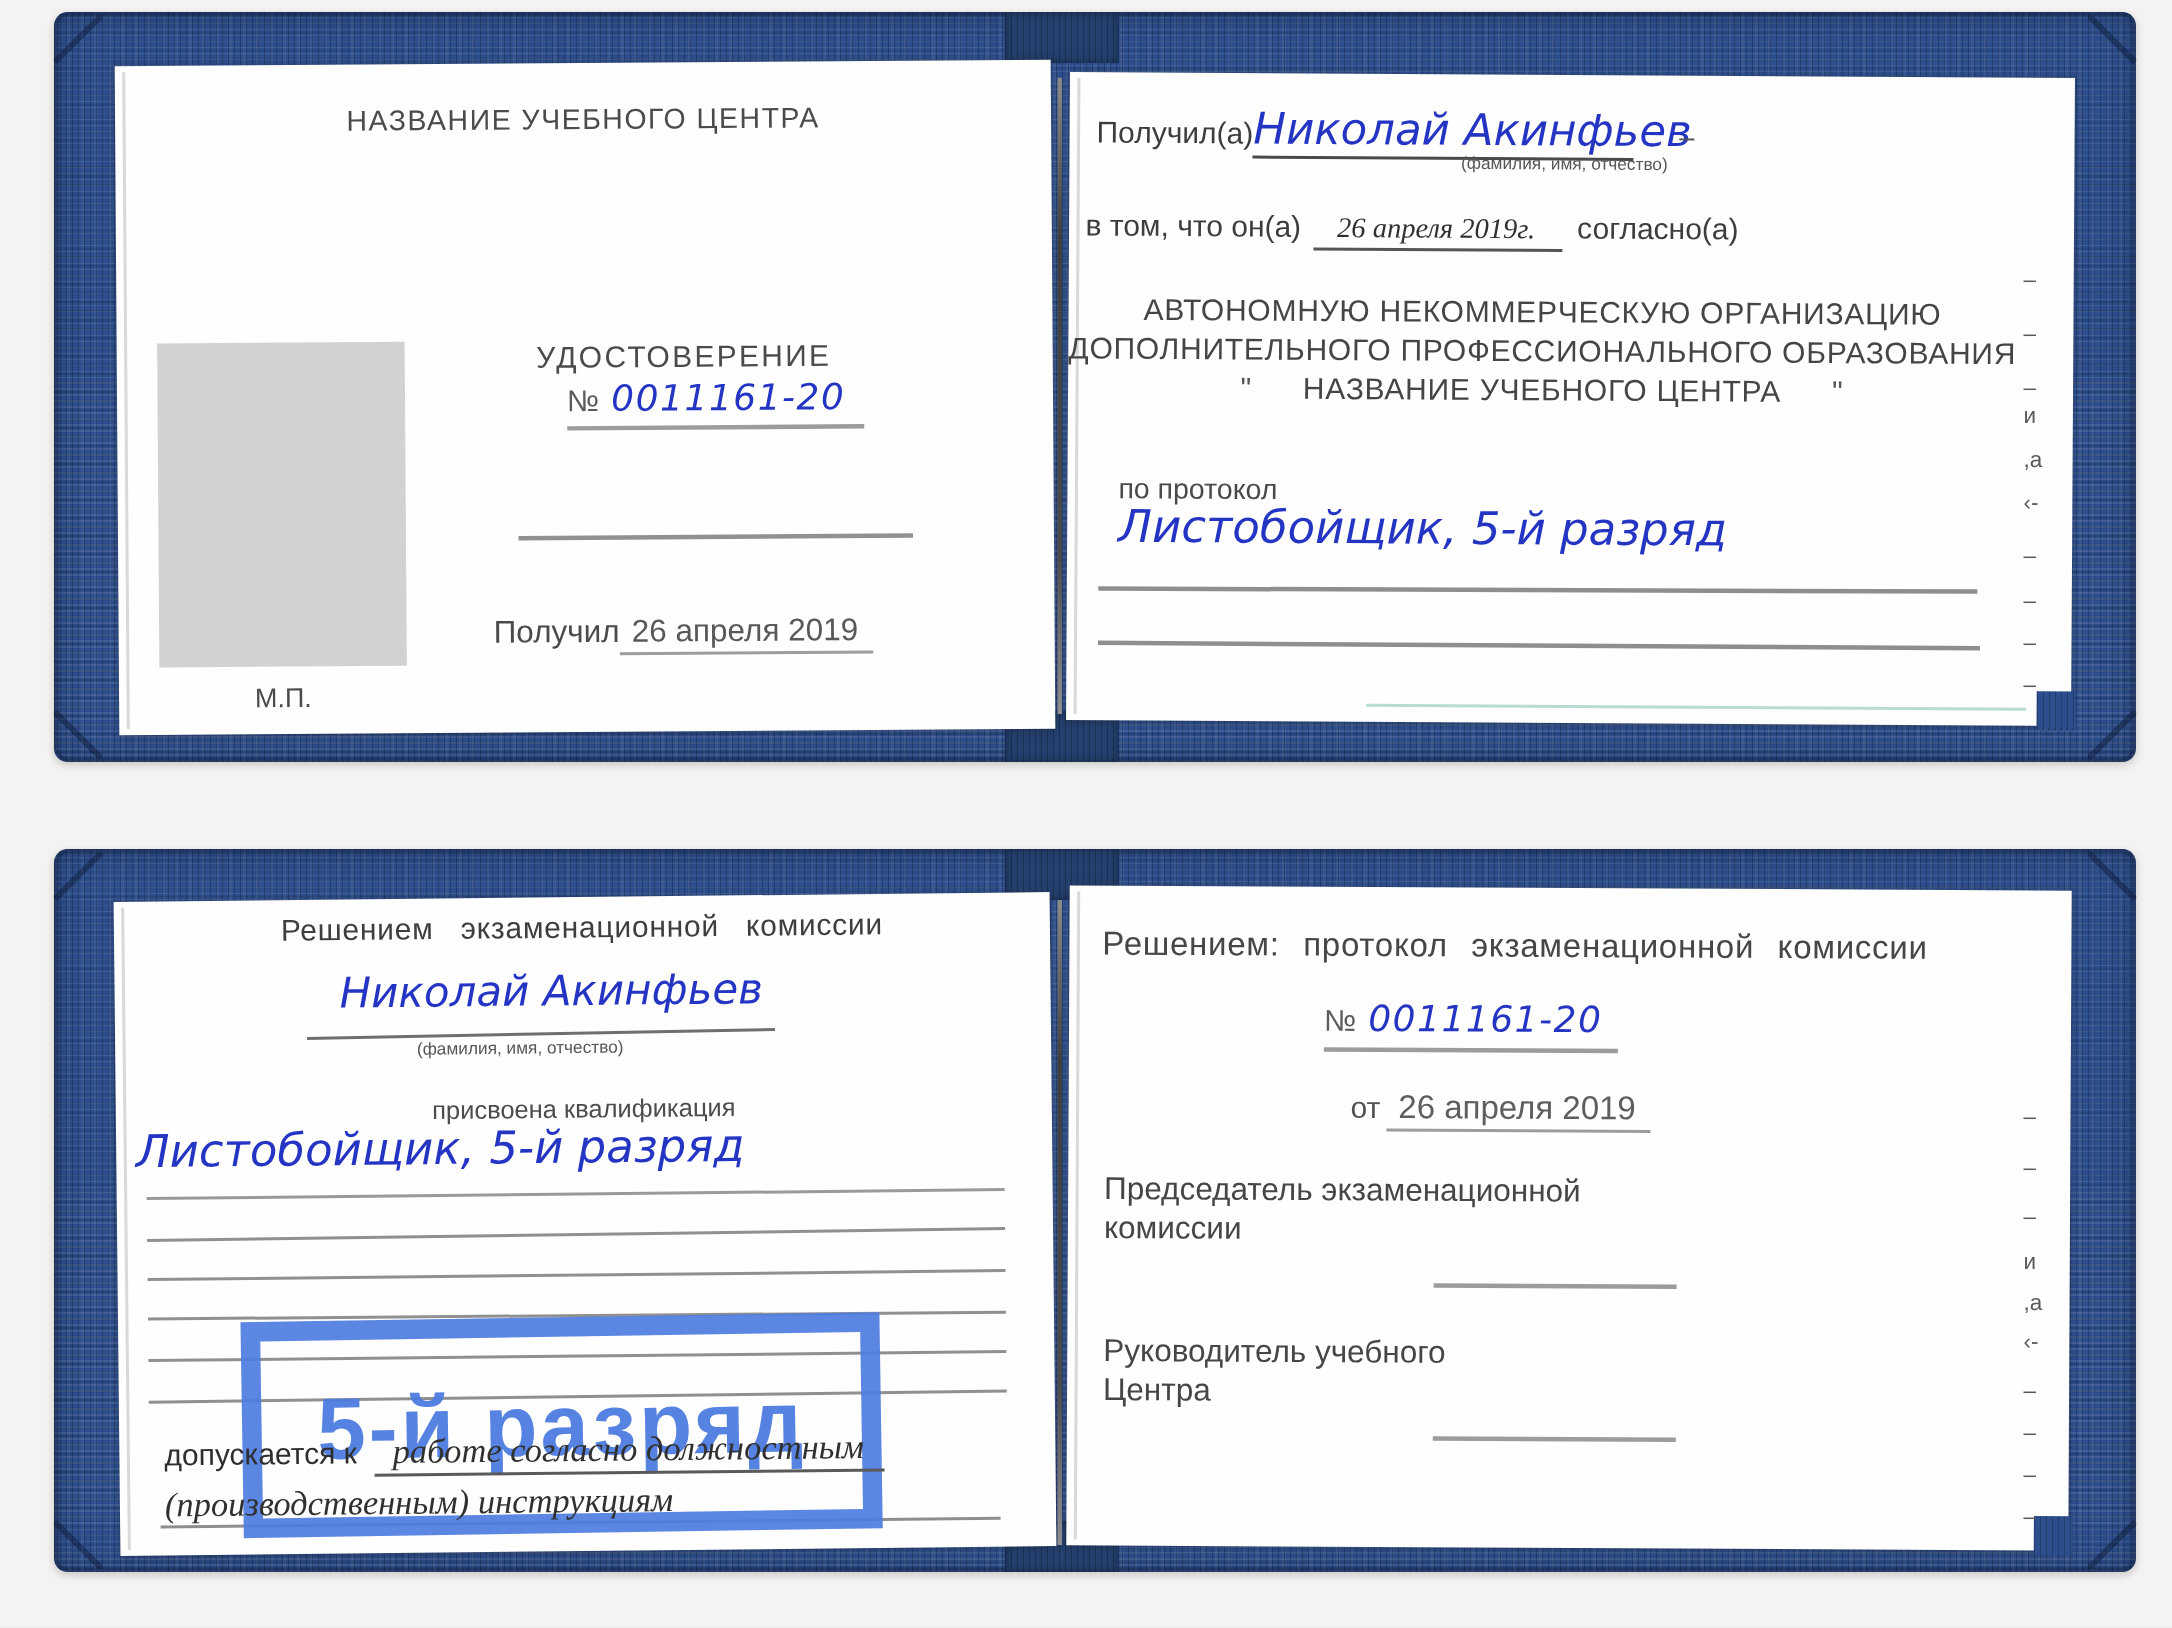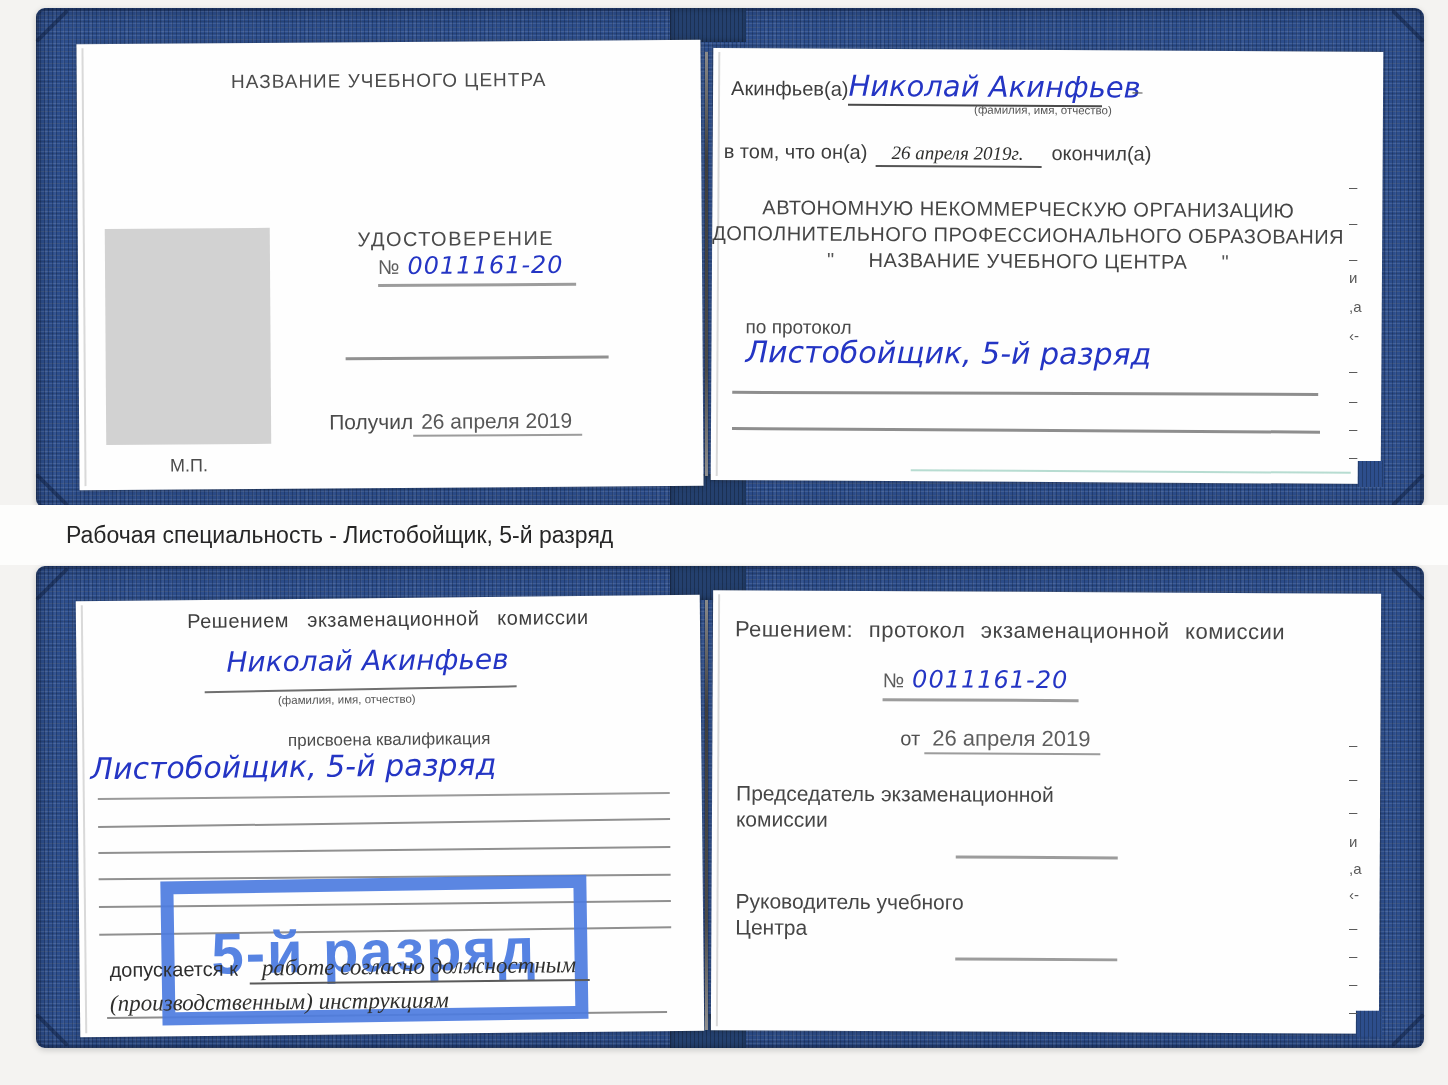--- a/index.html
+++ b/index.html
@@ -164,25 +164,25 @@
       <span class="num-prefix">№</span><span class="num-value hand">0011161-20</span>
     </div>
     <div class="abs gline tl-midline"></div>
     <div class="abs tl-issued">
       <span>Получил</span><span class="val">26 апреля 2019</span>
     </div>
   </div>
 
   <div class="page page-tr">
     <div class="abs tr-row1">
-      <span>Акинфьев(а)</span><span class="tr-name hand">Николай Акинфьев</span><span class="tr-dash1">–</span>
+      <span>Получил(а)</span><span class="tr-name hand">Николай Акинфьев</span><span class="tr-dash1">–</span>
     </div>
     <div class="abs tr-hint">(фамилия, имя, отчество)</div>
     <div class="abs tr-row2">
-      <span>в том, что он(а)</span><span class="tr-date scriptserif">26 апреля 2019г.</span><span>окончил(а)</span>
+      <span>в том, что он(а)</span><span class="tr-date scriptserif">26 апреля 2019г.</span><span>согласно(а)</span>
     </div>
     <div class="abs tr-org">
       <div>АВТОНОМНУЮ НЕКОММЕРЧЕСКУЮ ОРГАНИЗАЦИЮ</div>
       <div>ДОПОЛНИТЕЛЬНОГО ПРОФЕССИОНАЛЬНОГО ОБРАЗОВАНИЯ</div>
       <div><span class="q">"</span><span>НАЗВАНИЕ УЧЕБНОГО ЦЕНТРА</span><span class="q">"</span></div>
     </div>
     <div class="abs tr-prof-label">по протокол</div>
     <div class="abs tr-prof hand">Листобойщик, 5-й разряд</div>
     <div class="abs gline tr-line1"></div>
     <div class="abs gline tr-line2"></div>
@@ -197,23 +197,20 @@
     <span>–</span>
     <span>и</span>
     <span>,а</span>
     <span>‹-</span>
     <span>–</span>
     <span>–</span>
     <span>–</span>
     <span>–</span>
   </div>
 
-  <div class="caption-band">
-    <span>Рабочая специальность - Листобойщик, 5-й разряд</span>
-  </div>
 
   <div class="cover cover-bottom">
     <div class="miter m-tl"></div>
     <div class="miter m-tr"></div>
     <div class="miter m-bl"></div>
     <div class="miter m-br"></div>
   </div>
   <div class="spine-tab" style="top:566px;"></div>
   <div class="spine-tab" style="top:1014px;"></div>
 

